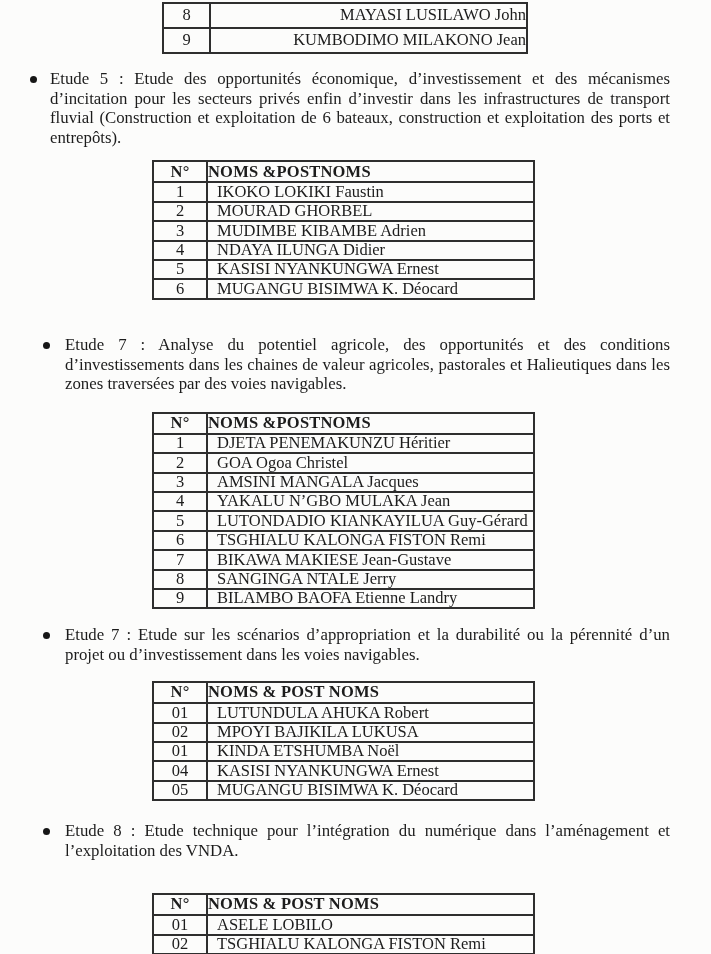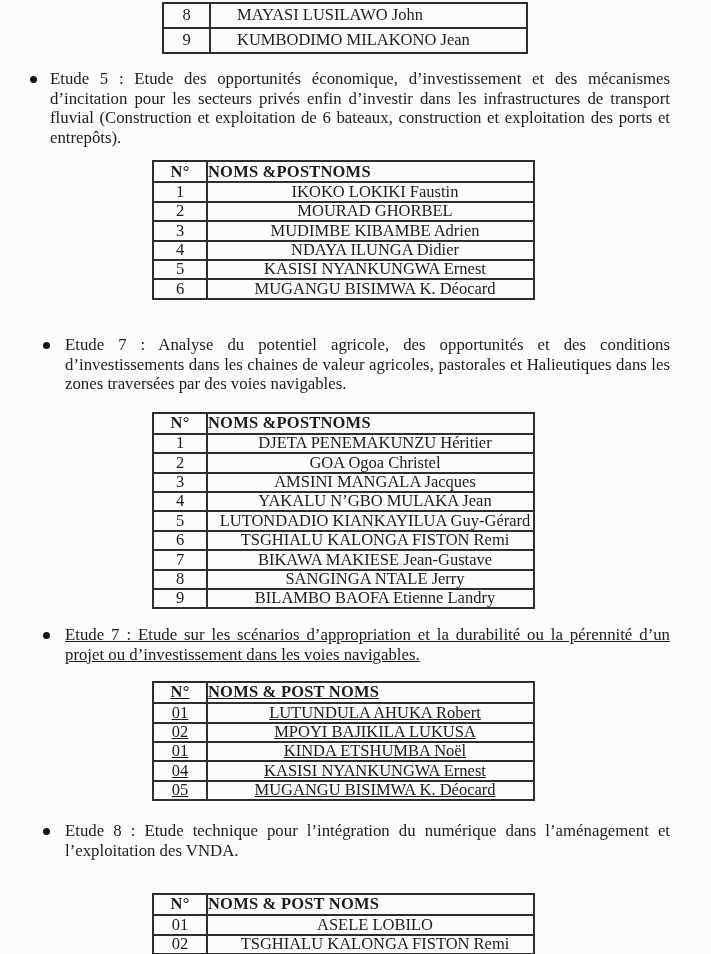--- a/index.html
+++ b/index.html
@@ -30,31 +30,31 @@
   .top-table td {
     border: 2px solid #2e2e2e;
     height: 23px;
     padding: 0;
     font-size: 16.5px;
     line-height: 1;
     overflow: hidden;
     white-space: nowrap;
   }
   .top-table td.num { width: 45px; text-align: center; }
-  .top-table td.name { padding-left: 26px; text-align: left; }
+  .top-table td.name { padding-left: 14px; text-align: right; }
 
   
   #sections .section {
     position: absolute;
     left: 0;
     width: 711px;
   }
   #sections .section:nth-child(1) { top: 69px; }
   #sections .section:nth-child(2) { top: 335px; }
-  #sections .section:nth-child(3) { top: 625px; text-decoration: underline; }
+  #sections .section:nth-child(3) { top: 625px; }
   #sections .section:nth-child(4) { top: 821px; }
 
   .para-row {
     position: relative;
     padding-left: 65px;
     padding-right: 41px;
   }
   #sections .section:nth-child(1) .para-row { padding-left: 50px; }
 
   .bullet {
@@ -96,21 +96,21 @@
     white-space: nowrap;
   }
   .roster th {
     height: 19px;
     font-weight: bold;
     text-align: left;
     letter-spacing: 0.2px;
   }
   .roster td { height: 17.4px; }
   .roster .num { width: 52px; text-align: center; }
-  .roster td.name { padding-left: 9px; text-align: center; }
+  .roster td.name { padding-left: 9px; text-align: left; }
 </style>
 </head>
 <body>
 
 <div class="page">
 
   <table class="top-table">
     <tbody>
       <tr>
         <td class="num">8</td>

